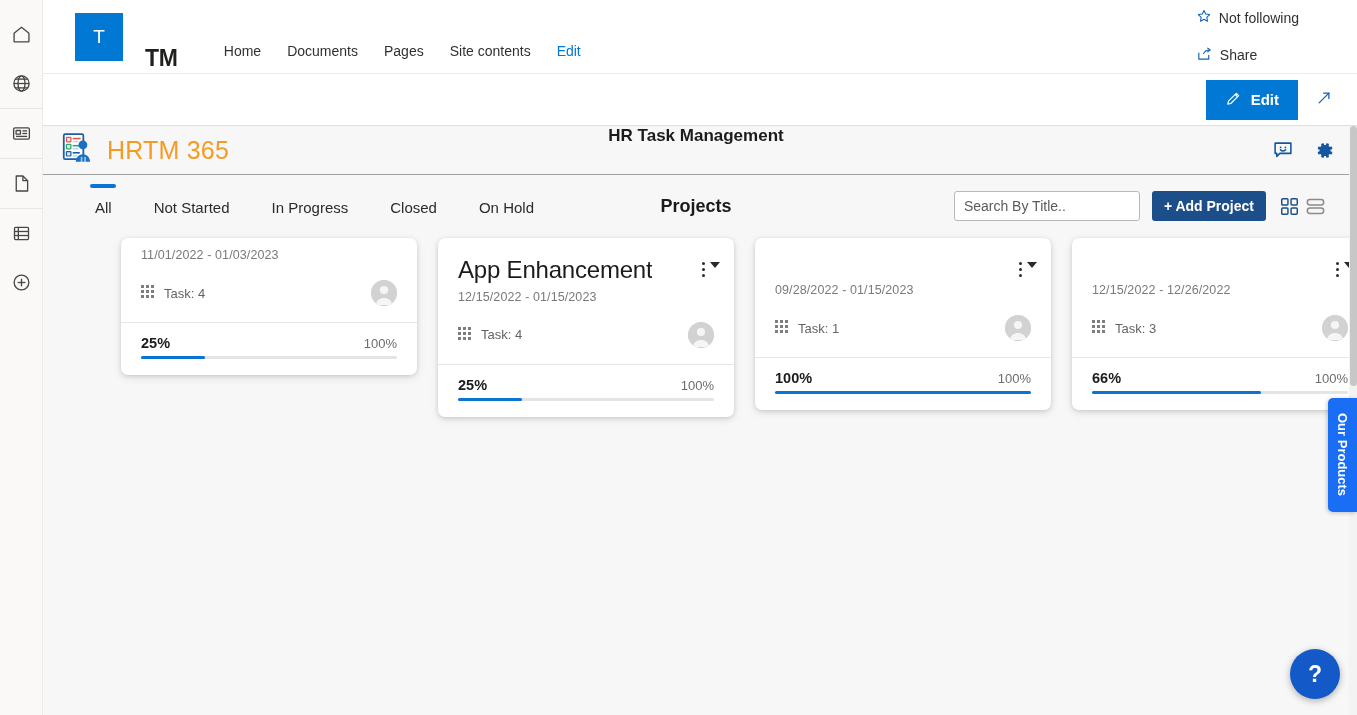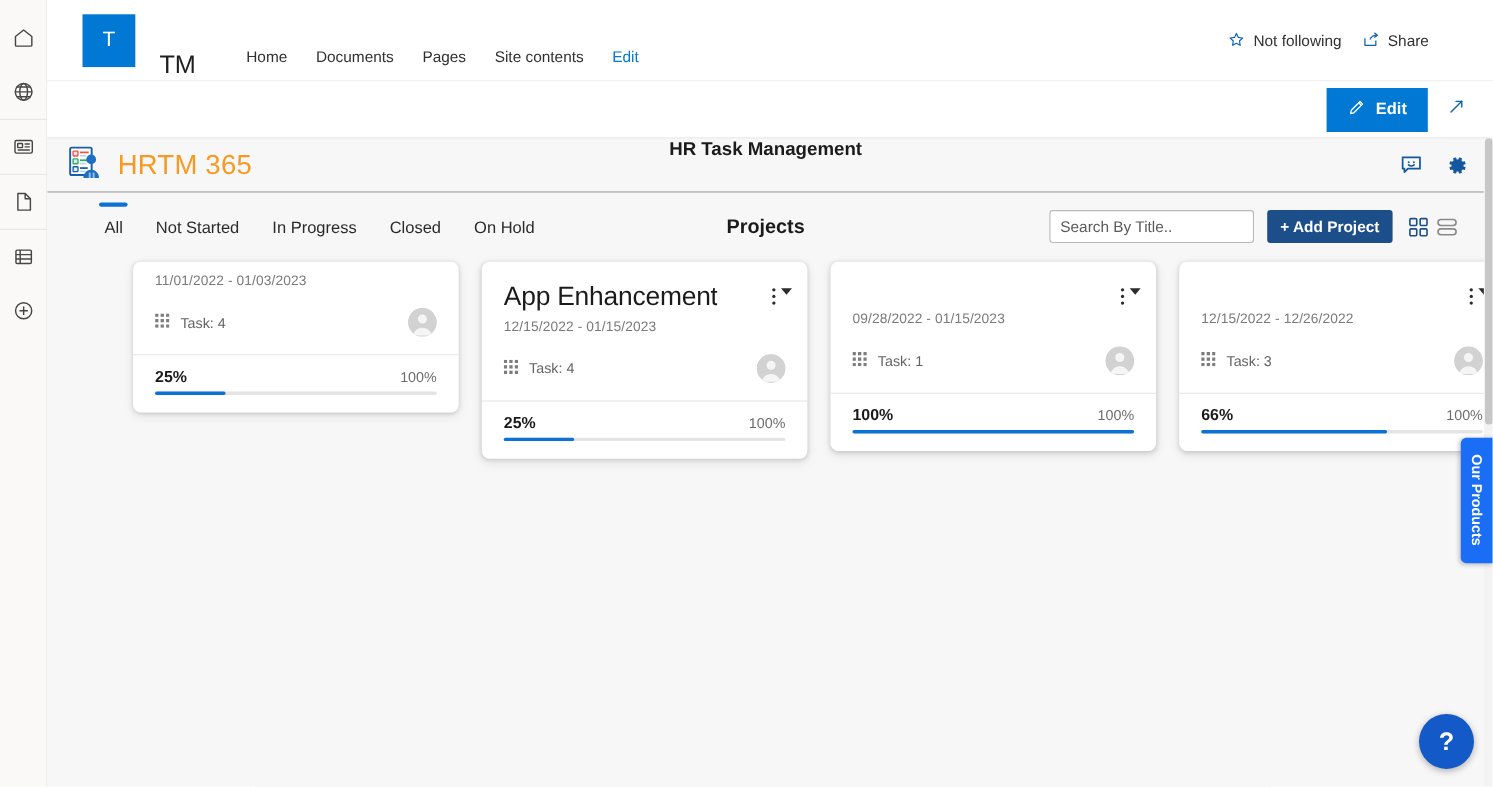--- a/index.html
+++ b/index.html
@@ -29,30 +29,30 @@
     position: absolute; left: 43px; top: 0; width: 1314px; height: 74px;
     background: #ffffff; border-bottom: 1px solid #edebe9;
     display: flex; align-items: center;
   }
   .site-logo {
     width: 48px; height: 48px; background: #0078d4; color: #fff;
     display: flex; align-items: center; justify-content: center;
     font-size: 19px; font-weight: 400; margin-left: 32px; flex: none;
   }
   .site-title {
-    font-size: 23px; font-weight: 400; color: #201f1e; margin-left: 22px;
+    font-size: 23px; font-weight: 700; color: #201f1e; margin-left: 22px;
     letter-spacing: -0.2px; white-space: nowrap; margin-top: 44px;
   }
   .sp-nav { display: flex; align-items: center; margin-left: 33px; gap: 0; }
   .sp-nav-item {
     font-size: 14px; color: #323130; padding: 6px 13px; cursor: pointer; white-space: nowrap; margin-top: 28px;
   }
   .sp-nav-item.edit { color: #0078d4; }
   .sp-top-right {
-    margin-left: auto; display: flex; align-items: flex-end; gap: 18px; margin-right: 58px;
+    margin-left: auto; display: flex; align-items: flex-start; gap: 18px; margin-right: 58px; flex-direction: column;
   }
   .sp-act { display: flex; align-items: center; gap: 7px; font-size: 14px; color: #323130; cursor: pointer; white-space: nowrap; }
 
   
   .edit-bar {
     position: absolute; left: 43px; top: 74px; width: 1314px; height: 52px;
     background: #ffffff; border-bottom: 1px solid #e1dfdd;
     display: flex; align-items: center; justify-content: flex-end;
   }
   .btn-edit {
@@ -78,21 +78,21 @@
   .brand-name { font-size: 25px; color: #f59a23; font-weight: 400; letter-spacing: .2px; }
   .app-title {
     position: absolute; left: 0; right: 0; text-align: center;
     font-size: 17px; font-weight: 700; color: #1b1b1b; pointer-events: none;
   }
   .app-header-icons { margin-left: auto; display: flex; align-items: center; gap: 20px; z-index: 2; }
   .hdr-icon { cursor: pointer; display: flex; }
 
   
   .toolbar { position: relative; height: 63px; }
-  .filters { position: absolute; left: 37px; top: 0; display: flex; align-items: flex-start; gap: 0; }
+  .filters { position: absolute; left: 37px; top: 0; display: flex; align-items: flex-start; gap: 12px; }
   .filter {
     font-size: 15px; color: #2b2b2b; padding: 24px 15px 8px 15px; cursor: pointer;
     position: relative; white-space: nowrap;
   }
   .filter.active::before {
     content:""; position: absolute; left: 50%; transform: translateX(-50%);
     top: 9px; width: 26px; height: 4px; background: #0b72d6; border-radius: 2px;
   }
   .projects-heading {
     position: absolute; left: 0; right: 0; top: 21px; text-align: center;

